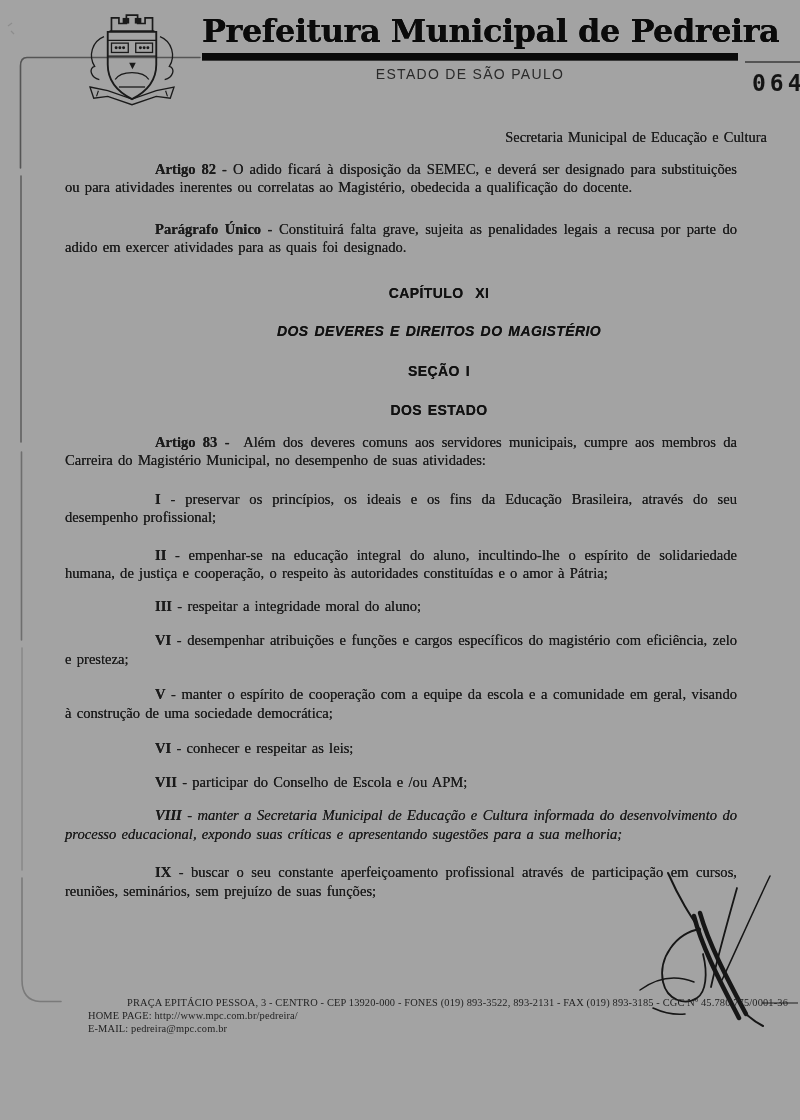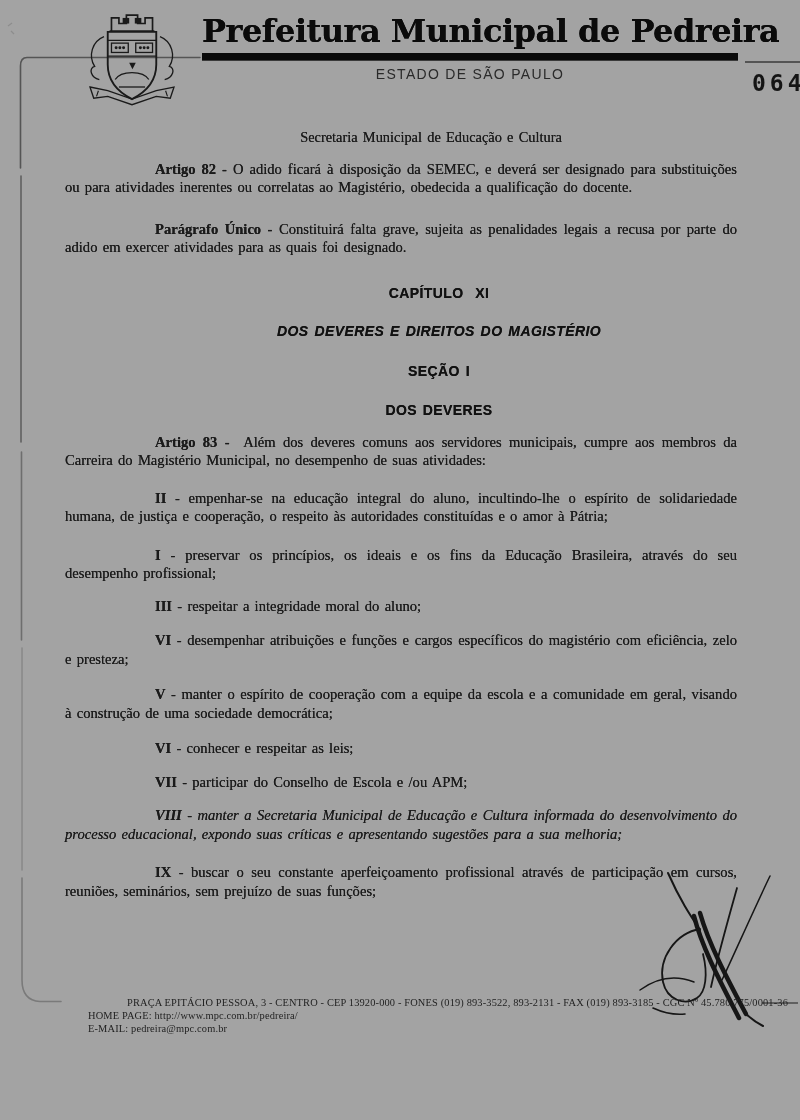--- a/index.html
+++ b/index.html
@@ -68,21 +68,21 @@
   .content {
     position: relative;
     margin: 0 63px 0 65px;
     font-size: 14.6px;
     line-height: 18.5px;
     word-spacing: 1.6px;
     text-shadow: 0 0 0.35px #222;
   }
   .dept {
     margin: 8px 0 0;
-    text-align: center;
+    text-align: right;
     transform: translateX(30px);
     font-size: 14.4px;
   }
   .para {
     margin: 0;
     text-align: justify;
     text-indent: 90px;
   }
   .b { font-weight: 700; }
   h2 {
@@ -214,26 +214,26 @@
 
     <p class="dept">Secretaria Municipal de Educação e Cultura</p>
 
     <p class="para p-art82"><span class="b">Artigo 82 -</span> <span>O adido ficará à disposição da SEMEC, e deverá ser designado para substituições ou para atividades inerentes ou correlatas ao Magistério, obedecida a qualificação do docente.</span></p>
 
     <p class="para p-pu"><span class="b">Parágrafo Único -</span> <span>Constituirá falta grave, sujeita as penalidades legais a recusa por parte do adido em exercer atividades para as quais foi designado.</span></p>
 
     <h2 class="h-cap">CAPÍTULO  XI</h2>
     <h2 class="h-chap">DOS DEVERES E DIREITOS DO MAGISTÉRIO</h2>
     <h2 class="h-sec">SEÇÃO I</h2>
-    <h2 class="h-dev">DOS DEVERES</h2>
+    <h2 class="h-dev">DOS ESTADO</h2>
 
     <p class="para p-art83"><span class="b">Artigo 83 -</span>&nbsp; <span>Além dos deveres comuns aos servidores municipais, cumpre aos membros da Carreira do Magistério Municipal, no desempenho de suas atividades:</span></p>
 
+    <p class="para i1"><span class="b">I</span> <span>- preservar os princípios, os ideais e os fins da Educação Brasileira, através do seu desempenho profissional;</span></p>
     <p class="para i2"><span class="b">II</span> <span>- empenhar-se na educação integral do aluno, incultindo-lhe o espírito de solidariedade humana, de justiça e cooperação, o respeito às autoridades constituídas e o amor à Pátria;</span></p>
-    <p class="para i1"><span class="b">I</span> <span>- preservar os princípios, os ideais e os fins da Educação Brasileira, através do seu desempenho profissional;</span></p>
     <p class="para i3"><span class="b">III</span> <span>- respeitar a integridade moral do aluno;</span></p>
     <p class="para i4"><span class="b">VI</span> <span>- desempenhar atribuições e funções e cargos específicos do magistério com eficiência, zelo e presteza;</span></p>
     <p class="para i5"><span class="b">V</span> <span>- manter o espírito de cooperação com a equipe da escola e a comunidade em geral, visando à construção de uma sociedade democrática;</span></p>
     <p class="para i6"><span class="b">VI</span> <span>- conhecer e respeitar as leis;</span></p>
     <p class="para i7"><span class="b">VII</span> <span>- participar do Conselho de Escola e /ou APM;</span></p>
     <p class="para i8"><span class="b">VIII</span> <span>- manter a Secretaria Municipal de Educação e Cultura informada do desenvolvimento do processo educacional, expondo suas críticas e apresentando sugestões para a sua melhoria;</span></p>
     <p class="para i9"><span class="b">IX</span> <span>- buscar o seu constante aperfeiçoamento profissional através de participação em cursos, reuniões, seminários, sem prejuízo de suas funções;</span></p>
   </div>
 
   <div class="footer">

